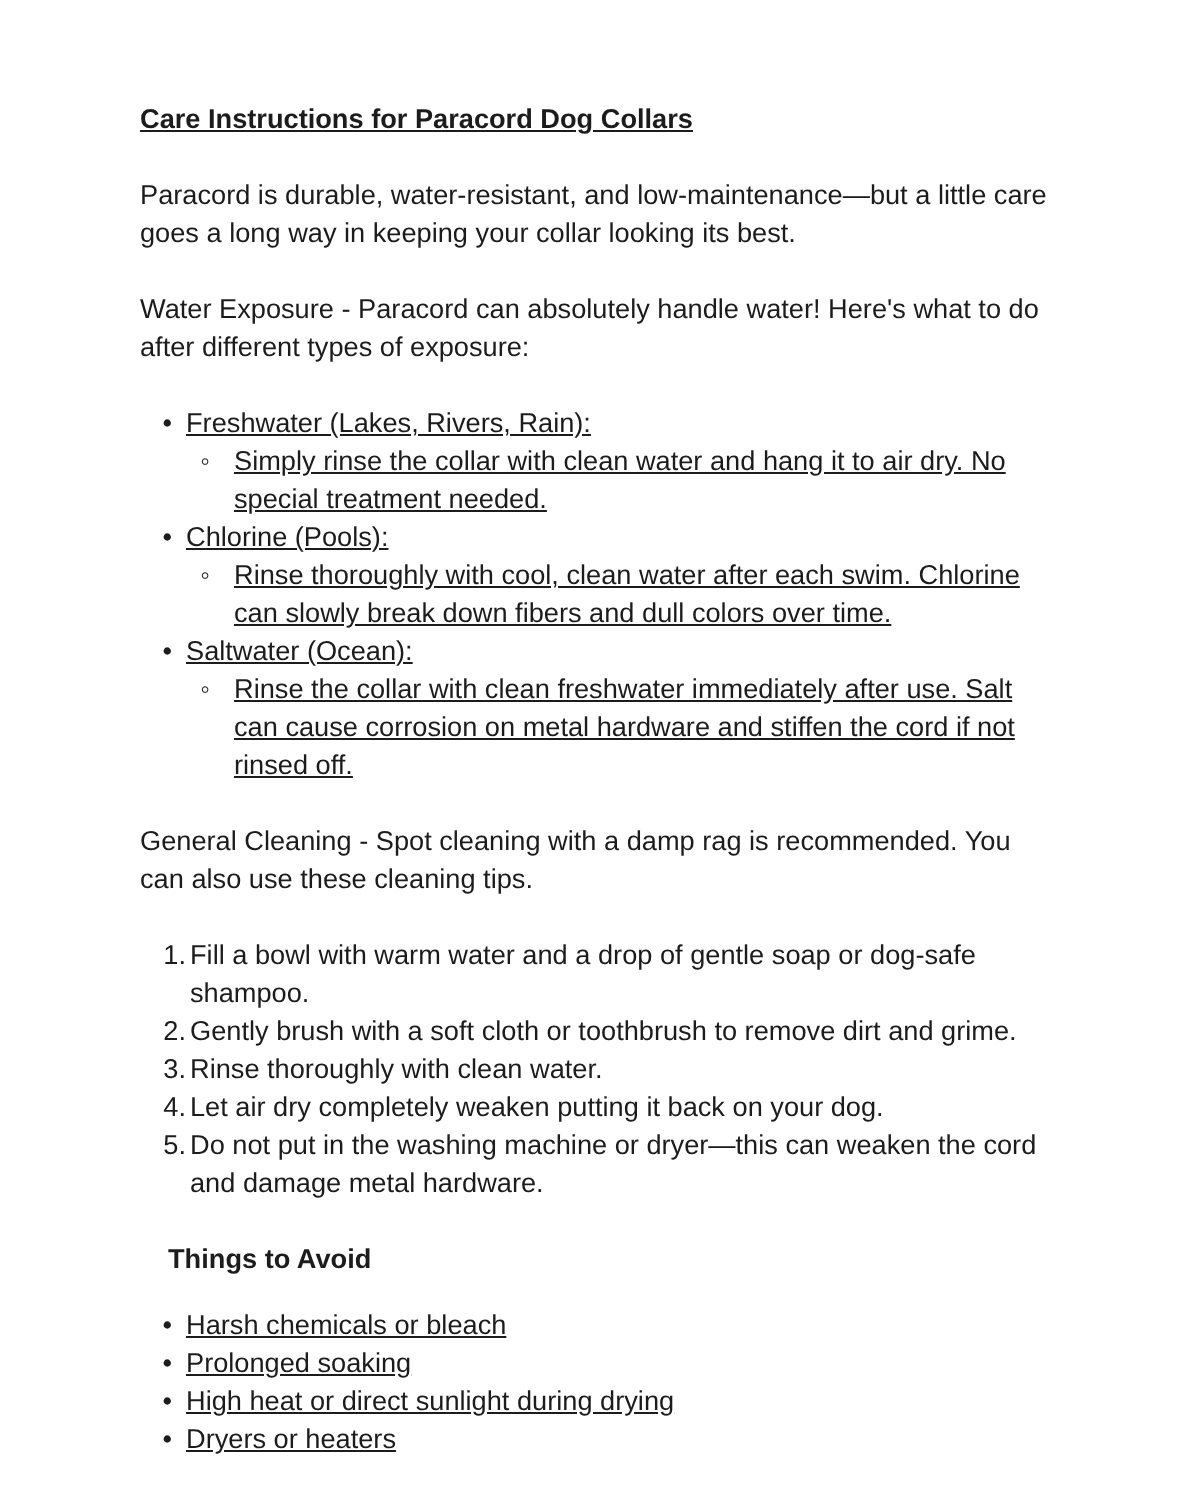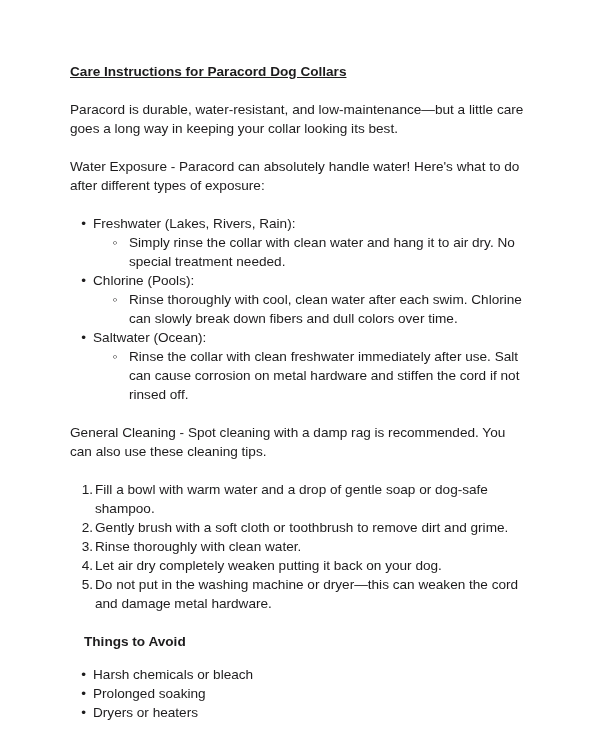--- a/index.html
+++ b/index.html
@@ -13,49 +13,49 @@
     overflow: hidden;
     font-family: "Liberation Sans", sans-serif;
     font-size: 13.6px;
     line-height: 19px;
     color: #1d1c1d;
   }
   .page {
     width: 460px;
     padding: 50px 70px 40px 70px;
   }
-  p { margin: 12px 0 19px 0; }
+  p { margin: 0 0 19px 0; }
   .title {
     font-weight: 700;
     text-decoration: underline;
   }
   strong { font-weight: 400; }
   .subhead {
     font-weight: 700;
     margin: 14px;
   }
   ul, ol {
     list-style: none;
     margin: 0 0 19px 0;
     padding: 0;
   }
   ul.l1 { padding-left: 23px; }
-  ul.l1 > li { position: relative; }
+  ul.l1 > li { position: relative; text-decoration: underline; }
   ul.l1 > li::before {
     content: "\2022";
     position: absolute;
     left: -23px;
     width: 16px;
     text-align: right;
   }
   ul.l2 {
     margin: 0;
     padding-left: 24px;
   }
-  ul.l2 > li { position: relative; margin-left: 12px; }
+  ul.l2 > li { position: relative; }
   ul.l2 > li::before {
     content: "\25E6";
     position: absolute;
     left: -24px;
     width: 12px;
     text-align: right;
   }
   ol.steps {
     counter-reset: step;
     padding-left: 25px;
@@ -112,16 +112,17 @@
     <li>Rinse thoroughly with clean water.</li>
     <li>Let air dry completely weaken putting it back on your dog.</li>
     <li>Do not put in the washing machine or dryer—this can weaken the cord and damage metal hardware.</li>
   </ol>
 
   <p class="subhead">Things to Avoid</p>
 
   <ul class="l1">
     <li>Harsh chemicals or bleach</li>
     <li>Prolonged soaking</li>
+    <li>High heat or direct sunlight during drying</li>
     <li>Dryers or heaters</li>
   </ul>
 
 </div>
 
 </body></html>

